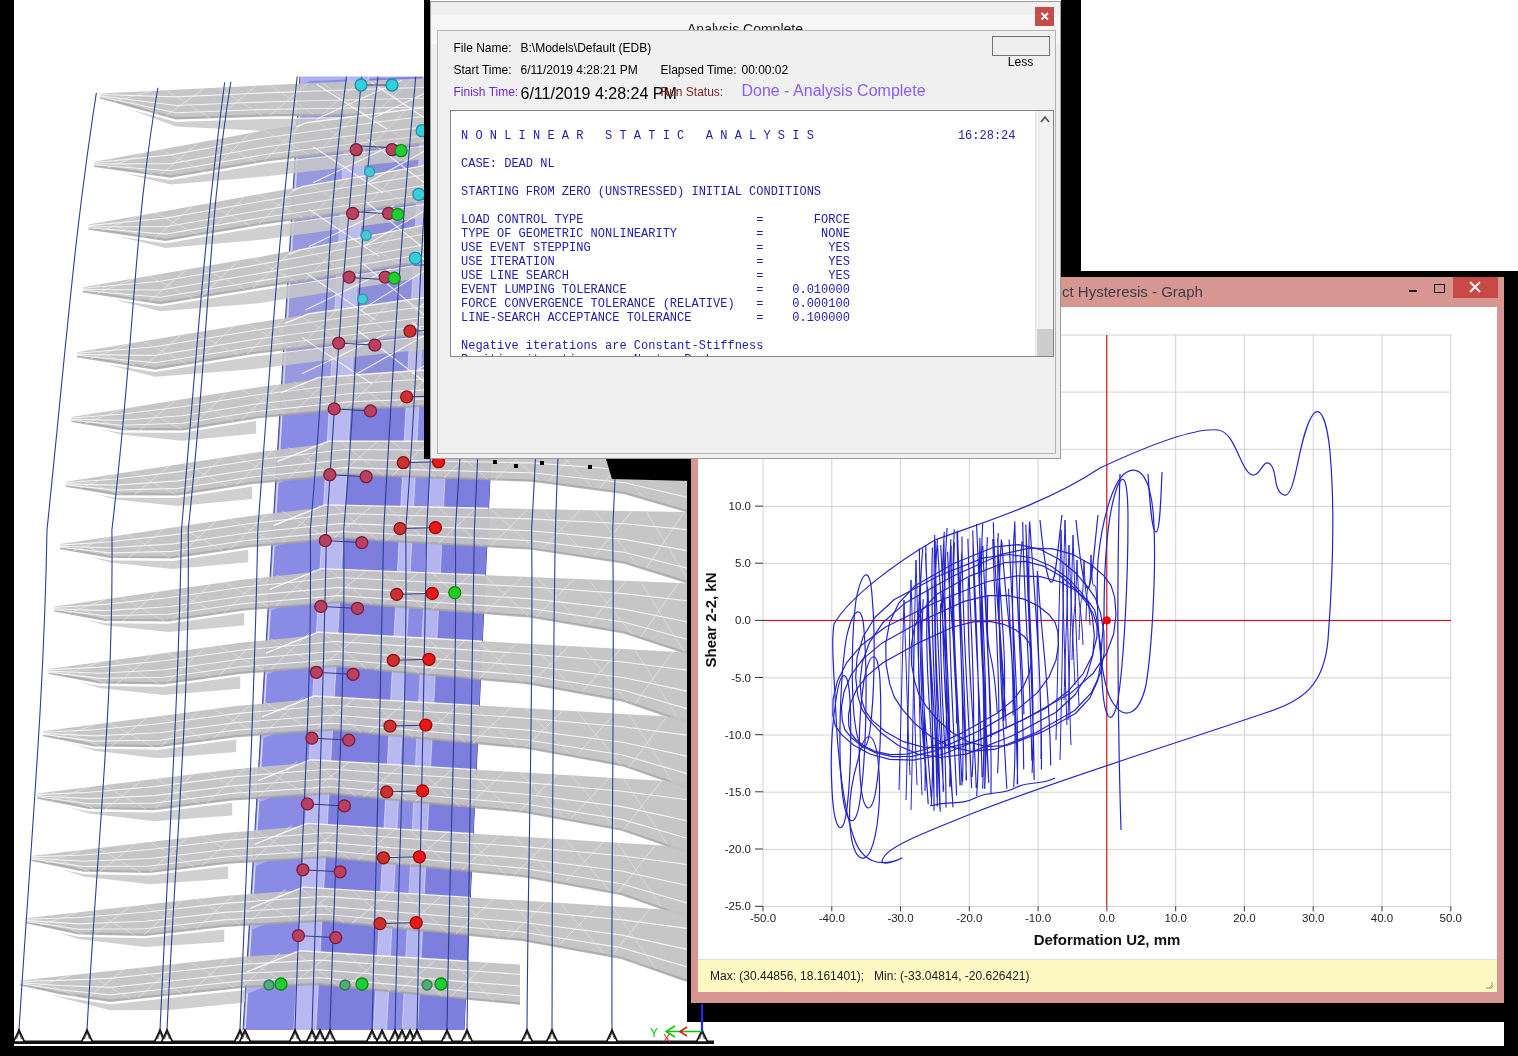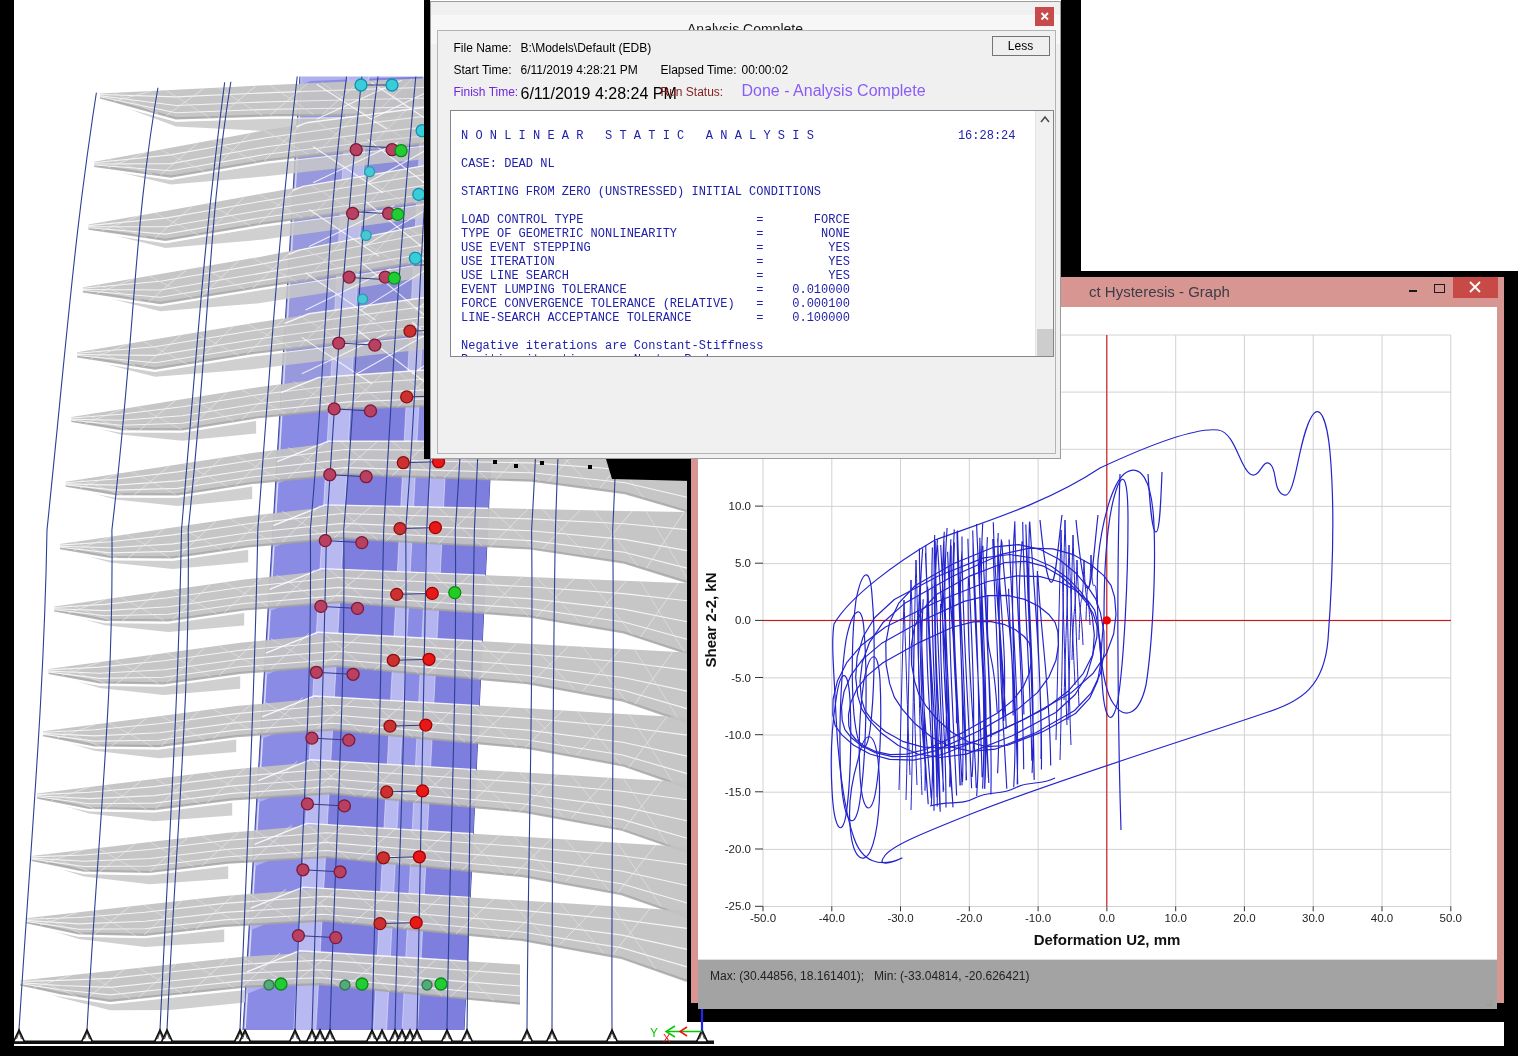--- a/index.html
+++ b/index.html
@@ -815,21 +815,21 @@
   <line x1="702" y1="1004" x2="702" y2="1031" stroke="#2525ee" stroke-width="2.2"></line>
   <line x1="667" y1="1031.5" x2="702" y2="1031.5" stroke="#00cc00" stroke-width="1.5"></line>
   <path d="M675,1026 L666,1031.5 L675,1037" fill="none" stroke="#00cc00" stroke-width="1.5"></path>
   <path d="M687,1027 L680,1031.5 L687,1036" fill="none" stroke="#ee1111" stroke-width="1.5"></path>
   <text x="650" y="1037" font-family="Liberation Sans" font-size="12" fill="#00cc00">Y</text>
   <text x="663" y="1042" font-family="Liberation Sans" font-size="11" fill="#ee1111">X</text>
 </svg>
 
 <div class="abs" style="left:691px;top:277px;width:813px;height:726px;background:#d79691">
   <div class="abs" style="left:0;top:0;width:813px;height:30px;">
-    <div class="abs" style="left:371px;top:6px;font-size:15px;color:#3c3c46;margin-left:27px;">ct Hysteresis - Graph</div>
+    <div class="abs" style="left:371px;top:6px;font-size:15px;color:#3c3c46;">ct Hysteresis - Graph</div>
 
     <div class="abs" style="left:718px;top:13px;width:8px;height:2px;background:#1a1a1a"></div>
     <div class="abs" style="left:743px;top:7px;width:11px;height:9px;border:1.6px solid #1a1a1a"></div>
     <div class="abs" style="left:762px;top:0;width:45px;height:21px;background:#c74a46">
       <svg width="45" height="21">
           <path d="M17,5 L27,15 M27,5 L17,15" stroke="#fff" stroke-width="1.8"></path>
         </svg>
     </div>
   </div>
   <div class="abs" style="left:7px;top:30px;width:799px;height:652px;background:#ffffff;overflow:hidden">
@@ -916,21 +916,21 @@
         <path d="M1040,520 C1044,560 1048,585 1052,582 C1056,579 1058,545 1062,515" fill="none" stroke="#2424cd" stroke-width="1.2" stroke-linejoin="round"></path>
         <path d="M925.0,790.7 C926.5,710.7 919.5,628.6 919.4,548.6 M919.9,583.9 C914.8,663.9 921.8,721.2 928.1,801.2 M928.2,804.3 C923.0,724.3 916.0,628.4 922.7,548.4 M923.2,599.3 C918.6,679.3 925.6,717.9 931.2,797.9 M931.3,805.0 C935.6,725.0 928.6,633.0 925.5,553.0 M925.7,545.1 C927.4,625.1 934.4,730.8 934.0,810.8 M934.0,795.3 C931.2,715.3 924.2,666.5 927.7,586.5 M928.1,589.8 C929.5,669.8 936.5,717.2 936.9,797.2 M937.2,806.6 C938.5,726.6 931.5,664.5 932.1,584.5 M932.4,547.5 C929.9,627.5 936.9,729.2 940.0,809.2 M940.2,811.7 C938.9,731.7 931.9,615.0 934.7,535.0 M935.2,541.1 C935.5,621.1 942.5,712.1 943.2,792.1 M943.7,790.4 C938.5,710.4 931.5,619.3 937.4,539.3 M937.5,545.1 C942.0,625.1 949.0,666.2 945.6,746.2 M946.0,807.6 C946.1,727.6 939.1,683.8 940.6,603.8 M940.7,545.0 C944.5,625.0 951.5,706.1 949.7,786.1 M949.9,787.3 C950.8,707.3 943.8,621.0 944.0,541.0 M944.3,531.7 C939.1,611.7 946.1,723.2 952.8,803.2 M953.0,807.4 C948.1,727.4 941.1,608.0 947.1,528.0 M947.6,551.8 C950.2,631.8 957.2,643.3 956.5,723.3 M956.6,795.6 C953.4,715.6 946.4,619.2 950.9,539.2 M951.2,545.6 C950.5,625.6 957.5,705.4 960.0,785.4 M960.3,785.4 C957.0,705.4 950.0,609.4 954.3,529.4 M954.4,542.5 C951.1,622.5 958.1,705.2 962.1,785.2 M962.5,782.1 C965.1,702.1 958.1,611.5 957.0,531.5 M957.5,530.5 C959.6,610.5 966.6,700.5 966.1,780.5 M966.5,779.9 C964.1,699.9 957.1,630.8 961.9,550.8 M962.0,536.5 C961.7,616.5 968.7,708.2 971.6,788.2 M972.1,776.9 C976.8,696.9 969.8,618.7 967.9,538.7 M968.4,578.1 C966.6,658.1 973.6,708.0 976.2,788.0 M976.7,796.0 C982.2,716.0 975.2,610.5 972.7,530.5 M973.0,541.7 C973.5,621.7 980.5,697.3 982.1,777.3 M982.6,788.6 C986.7,708.6 979.7,604.1 976.6,524.1 M976.7,527.3 C980.0,607.3 987.0,708.5 984.6,788.5 M984.7,788.9 C989.1,708.9 982.1,617.7 979.8,537.7 M979.9,540.6 C977.8,620.6 984.8,697.6 988.4,777.6 M988.8,783.1 C985.4,703.1 978.4,603.5 982.7,523.5 M982.8,545.7 C985.7,625.7 992.7,714.6 990.9,794.6 M991.3,737.2 C989.9,657.2 982.9,617.1 987.4,537.1 M987.8,595.1 C985.7,675.1 992.7,632.2 997.2,712.2 M997.6,773.3 C1001.8,693.3 994.8,618.9 992.8,538.9 M993.3,522.2 C995.4,602.2 1002.4,638.6 1003.6,718.6 M1003.8,721.1 C1007.1,641.1 1000.1,618.5 997.7,538.5 M998.2,533.1 C995.8,613.1 1002.8,648.6 1006.3,728.6 M1006.8,788.8 C1002.6,708.8 995.6,619.4 1001.4,539.4 M1001.8,541.4 C1006.6,621.4 1013.6,635.5 1013.1,715.5 M1013.7,787.3 C1018.0,707.3 1011.0,668.7 1008.6,588.7 M1009.1,539.6 C1012.4,619.6 1019.4,704.5 1017.2,784.5 M1017.7,784.2 C1016.0,704.2 1009.0,602.7 1014.8,522.7 M1014.8,521.3 C1016.2,601.3 1023.2,689.3 1023.7,769.3 M1023.9,714.5 C1022.3,634.5 1015.3,621.4 1022.1,541.4 M1022.7,521.9 C1023.8,601.9 1030.8,680.7 1031.8,760.7 M1032.1,773.0 C1035.7,693.0 1028.7,604.6 1025.8,524.6 M1026.1,533.1 C1027.2,613.1 1034.2,697.4 1034.0,777.4 M1034.2,780.0 C1033.4,700.0 1026.4,602.4 1029.5,522.4 M1029.7,521.5 C1034.9,601.5 1041.9,679.0 1041.0,759.0 M1041.4,769.4 C1042.7,689.4 1035.7,650.9 1037.4,570.9 M1037.8,574.6 C1042.7,654.6 1049.7,685.4 1050.7,765.4" fill="none" stroke="#2424cd" stroke-width="1.15" stroke-linejoin="round"></path>
         <path d="M899,790 C901,720 902,670 904,600 C906,660 908,730 910,775 M906,800 C908,730 909,650 911,580 C913,640 915,740 917,785 M911,810 C913,740 914,630 916,560 C918,620 920,750 922,795 M1056,740 C1058,670 1059,600 1061,530 C1063,590 1065,680 1067,725 M1064,700 C1066,630 1067,615 1069,545 C1071,605 1073,640 1075,685 M1072,660 C1074,590 1075,630 1077,560 C1079,620 1081,600 1083,645 M1079,640 C1081,570 1082,630 1084,560 C1086,620 1088,580 1090,625 M1086,620 C1088,550 1089,625 1091,555 C1093,615 1095,560 1097,605 M1060,760 C1062,690 1063,590 1065,520 C1067,580 1069,700 1071,745 M1068,720 C1070,650 1071,605 1073,535 C1075,595 1077,660 1079,705" fill="none" stroke="#2424cd" stroke-width="1.0" stroke-linejoin="round"></path>
         <path d="M858,760 C864,730 874,728 878,760 C882,795 878,835 870,852 C862,866 852,856 850,825 C848,800 852,780 858,760 Z" fill="none" stroke="#2424cd" stroke-width="1.2" stroke-linejoin="round"></path>
         <path d="M930,806 C950,800 960,806 975,798 C990,790 1000,796 1015,788 C1030,780 1040,786 1055,778" fill="none" stroke="#2424cd" stroke-width="1.2" stroke-linejoin="round"></path>
         <circle cx="1106.8" cy="620.4" r="4.2" fill="#ee0000"></circle>
         <text x="1107" y="945" text-anchor="middle" font-size="15" font-weight="bold" fill="#111">Deformation U2, mm</text>
         <text x="716" y="620" text-anchor="middle" font-size="15" font-weight="bold" fill="#111" transform="rotate(-90 716 620)">Shear 2-2, kN</text>
       </svg>
   </div>
-  <div class="abs" style="left:7px;top:682px;width:799px;height:50px;background:#a3a3a3;border-top:1px solid #e0e0e0">
+  <div class="abs" style="left:7px;top:682px;width:799px;height:33px;background:#fef9c3;border-top:1px solid #e0e0e0">
     <div class="abs" style="left:12px;top:9px;font-size:12px;color:#222">Max: (30.44856, 18.161401);&nbsp;&nbsp; Min: (-33.04814, -20.626421)</div>
     <svg class="abs" style="right:3px;bottom:2px" width="10" height="10">
         <path d="M8,2 L8,8 L2,8 M8,5 L5,8" stroke="#999" stroke-width="1" fill="none"></path>
       </svg>
   </div>
 </div>
 
 <div class="abs" style="left:429.5px;top:1px;width:631px;height:458px;background:#f0f0f0;border:1px solid #9b9b9b">
   <div class="abs" style="left:0;top:0;width:629px;height:29px;background:#f7f7f7;margin-top:13px;">
     <div style="text-align:center;font-size:14px;color:#1a1a1a;padding-top:6px">Analysis Complete</div>
@@ -947,21 +947,21 @@
   <div class="abs" style="left:90px;top:39px;font-size:12px;color:#000">B:\Models\Default (EDB)</div>
   <div class="abs" style="left:23px;top:61px;font-size:12px;color:#000">Start Time:</div>
   <div class="abs" style="left:90px;top:61px;font-size:12px;color:#000">6/11/2019 4:28:21 PM</div>
   <div class="abs" style="left:230px;top:61px;font-size:12px;color:#000">Elapsed Time:</div>
   <div class="abs" style="left:311px;top:61px;font-size:12px;color:#000">00:00:02</div>
   <div class="abs" style="left:23px;top:83px;font-size:12px;color:#6d28d9">Finish Time:</div>
   <div class="abs" style="left:90px;top:83px;font-size:16px;color:#000">6/11/2019 4:28:24 PM</div>
   <div class="abs" style="left:230px;top:83px;font-size:12px;color:#7f1d1d">Run Status:</div>
   <div class="abs" style="left:311px;top:80px;font-size:16px;color:#8b5cf6">Done - Analysis Complete</div>
 
-  <div class="abs" style="left:561px;top:34px;width:58px;height:20px;background:#efefef;border:1px solid #747474;text-align:center;font-size:12px;color:#000;padding-top:2px">Less</div>
+  <div class="abs" style="left:561px;top:34px;width:58px;height:20px;background:#efefef;border:1px solid #747474;text-align:center;font-size:12px;color:#000;padding-top:18px">Less</div>
 
   <div class="abs" style="left:19.5px;top:108px;width:604px;height:247px;background:#ffffff;border:1px solid #82878f;overflow:hidden">
     <pre style="position:absolute;left:10px;top:18px;font-family:'Liberation Mono',monospace;font-size:12px;line-height:14px;color:#2121a9">N O N L I N E A R   S T A T I C   A N A L Y S I S                    16:28:24
 
 CASE: DEAD NL
 
 STARTING FROM ZERO (UNSTRESSED) INITIAL CONDITIONS
 
 LOAD CONTROL TYPE                        =       FORCE
 TYPE OF GEOMETRIC NONLINEARITY           =        NONE

